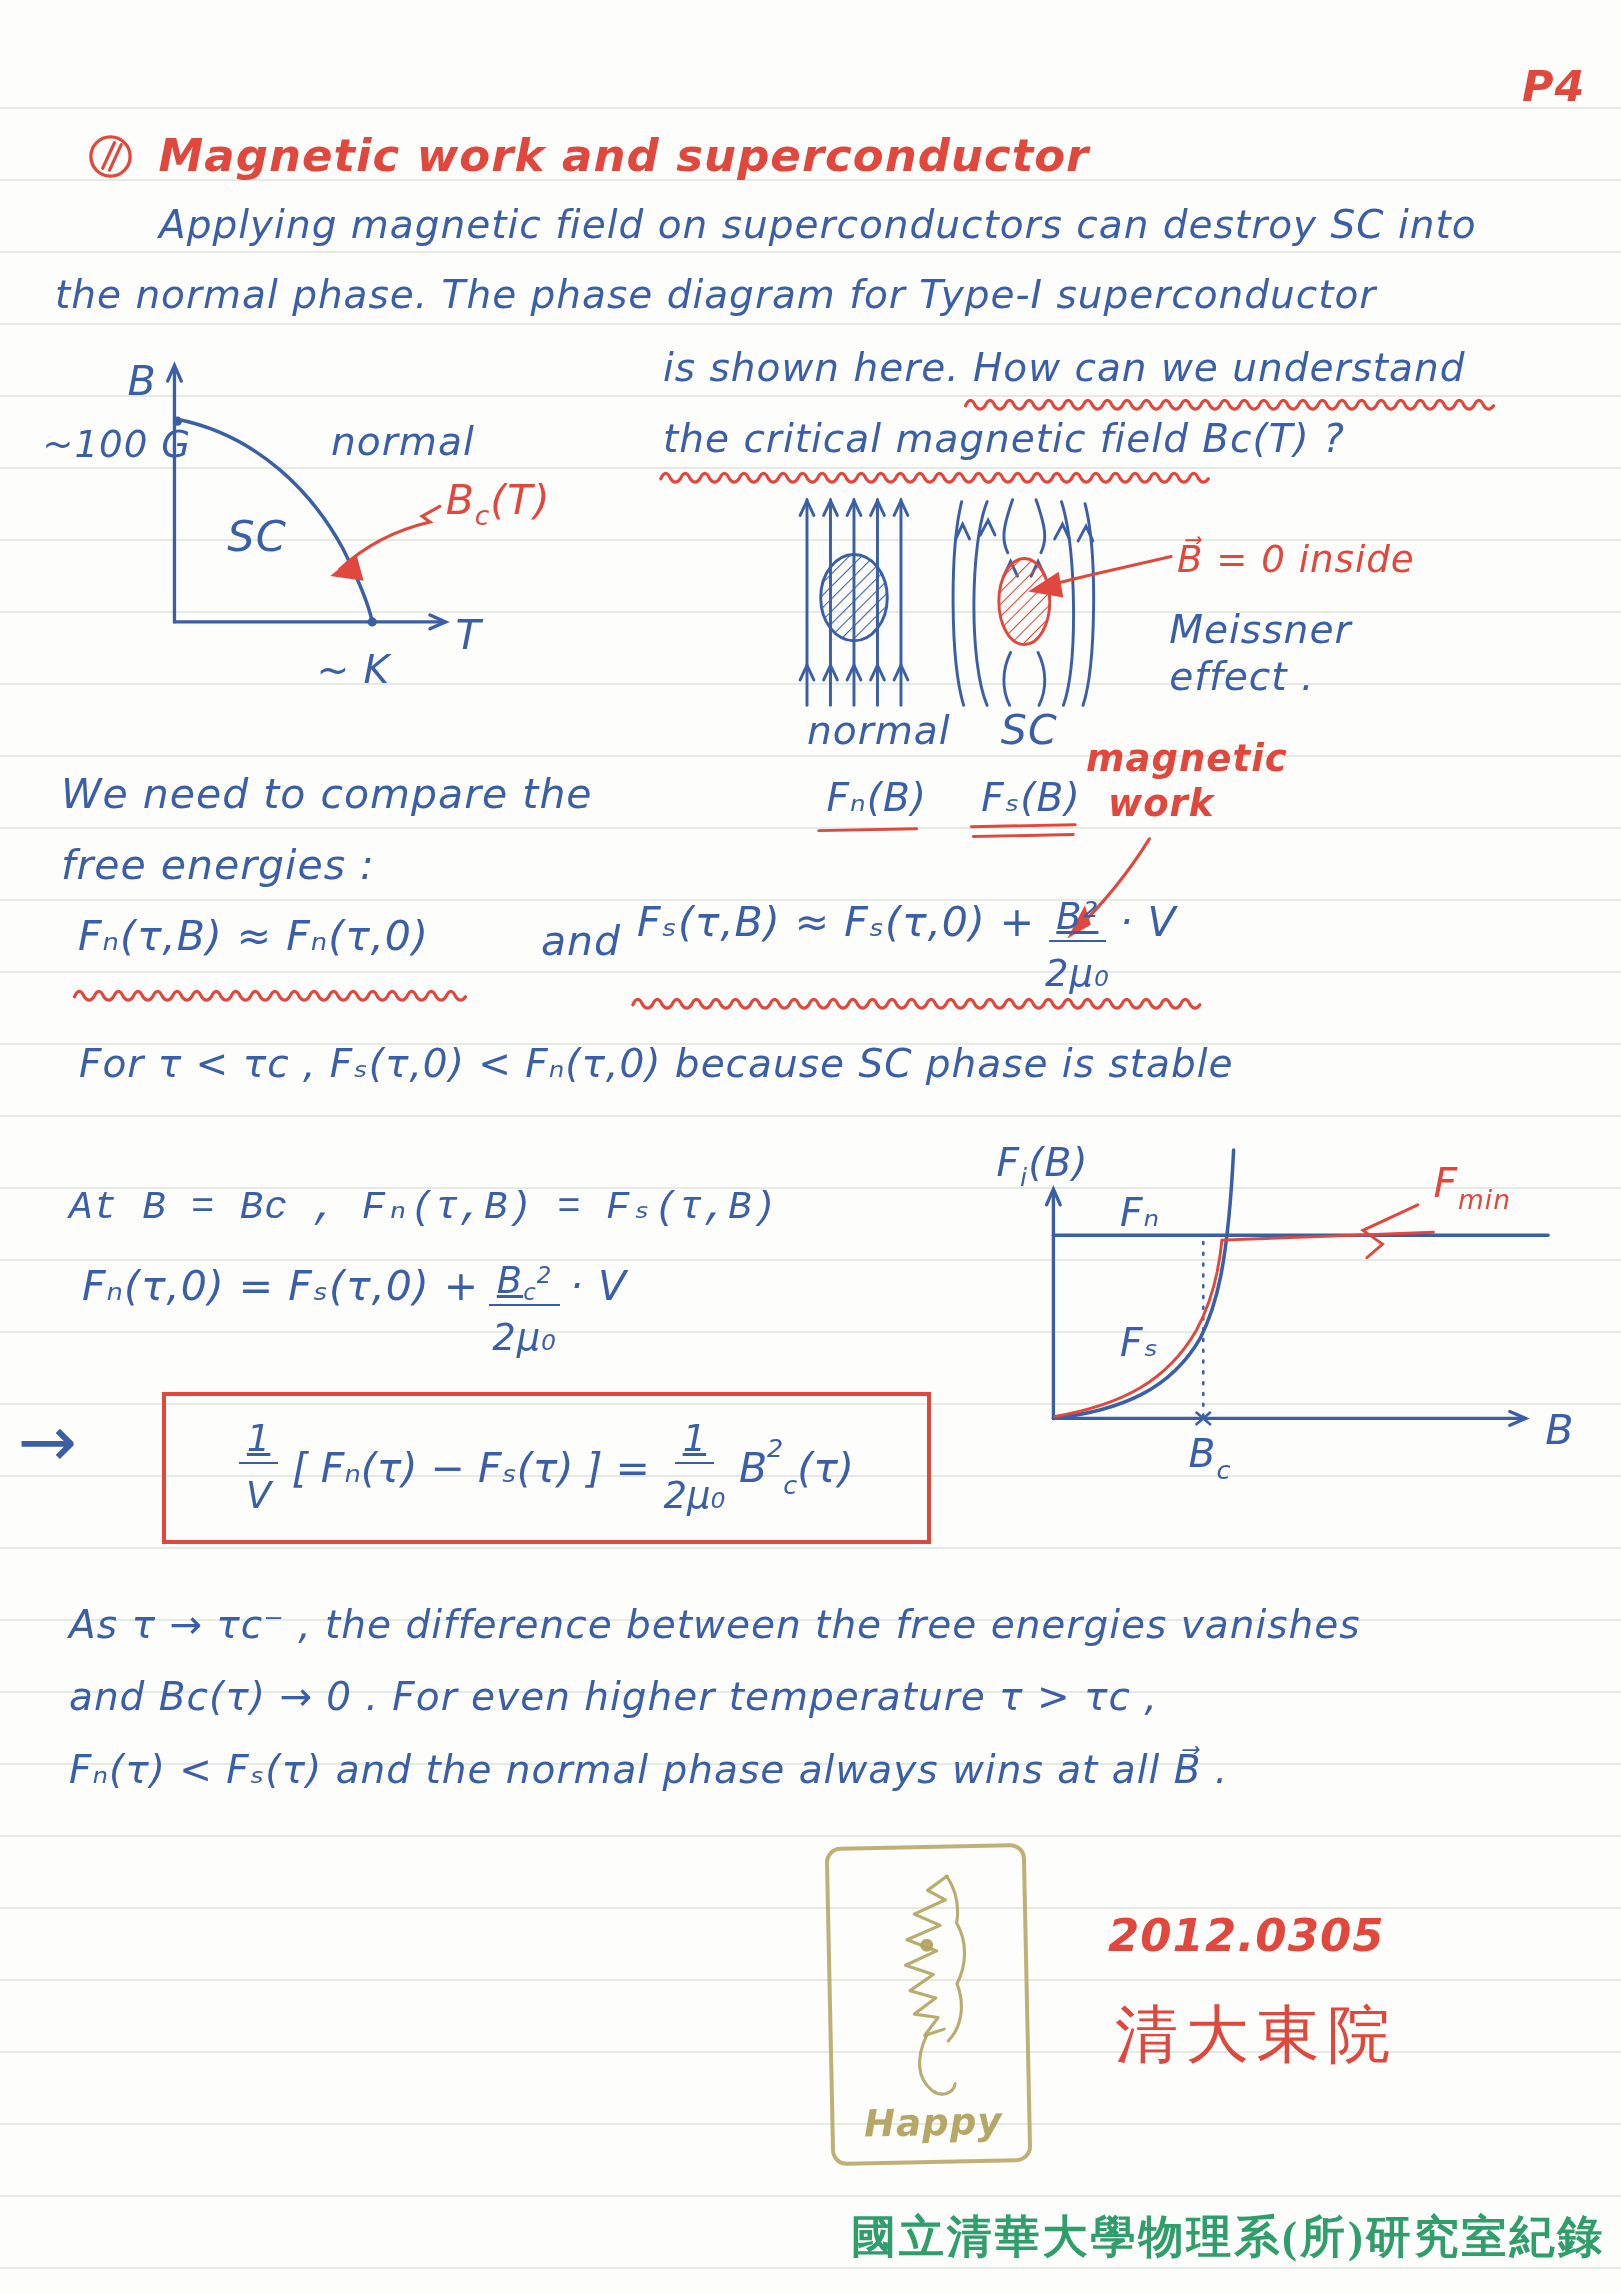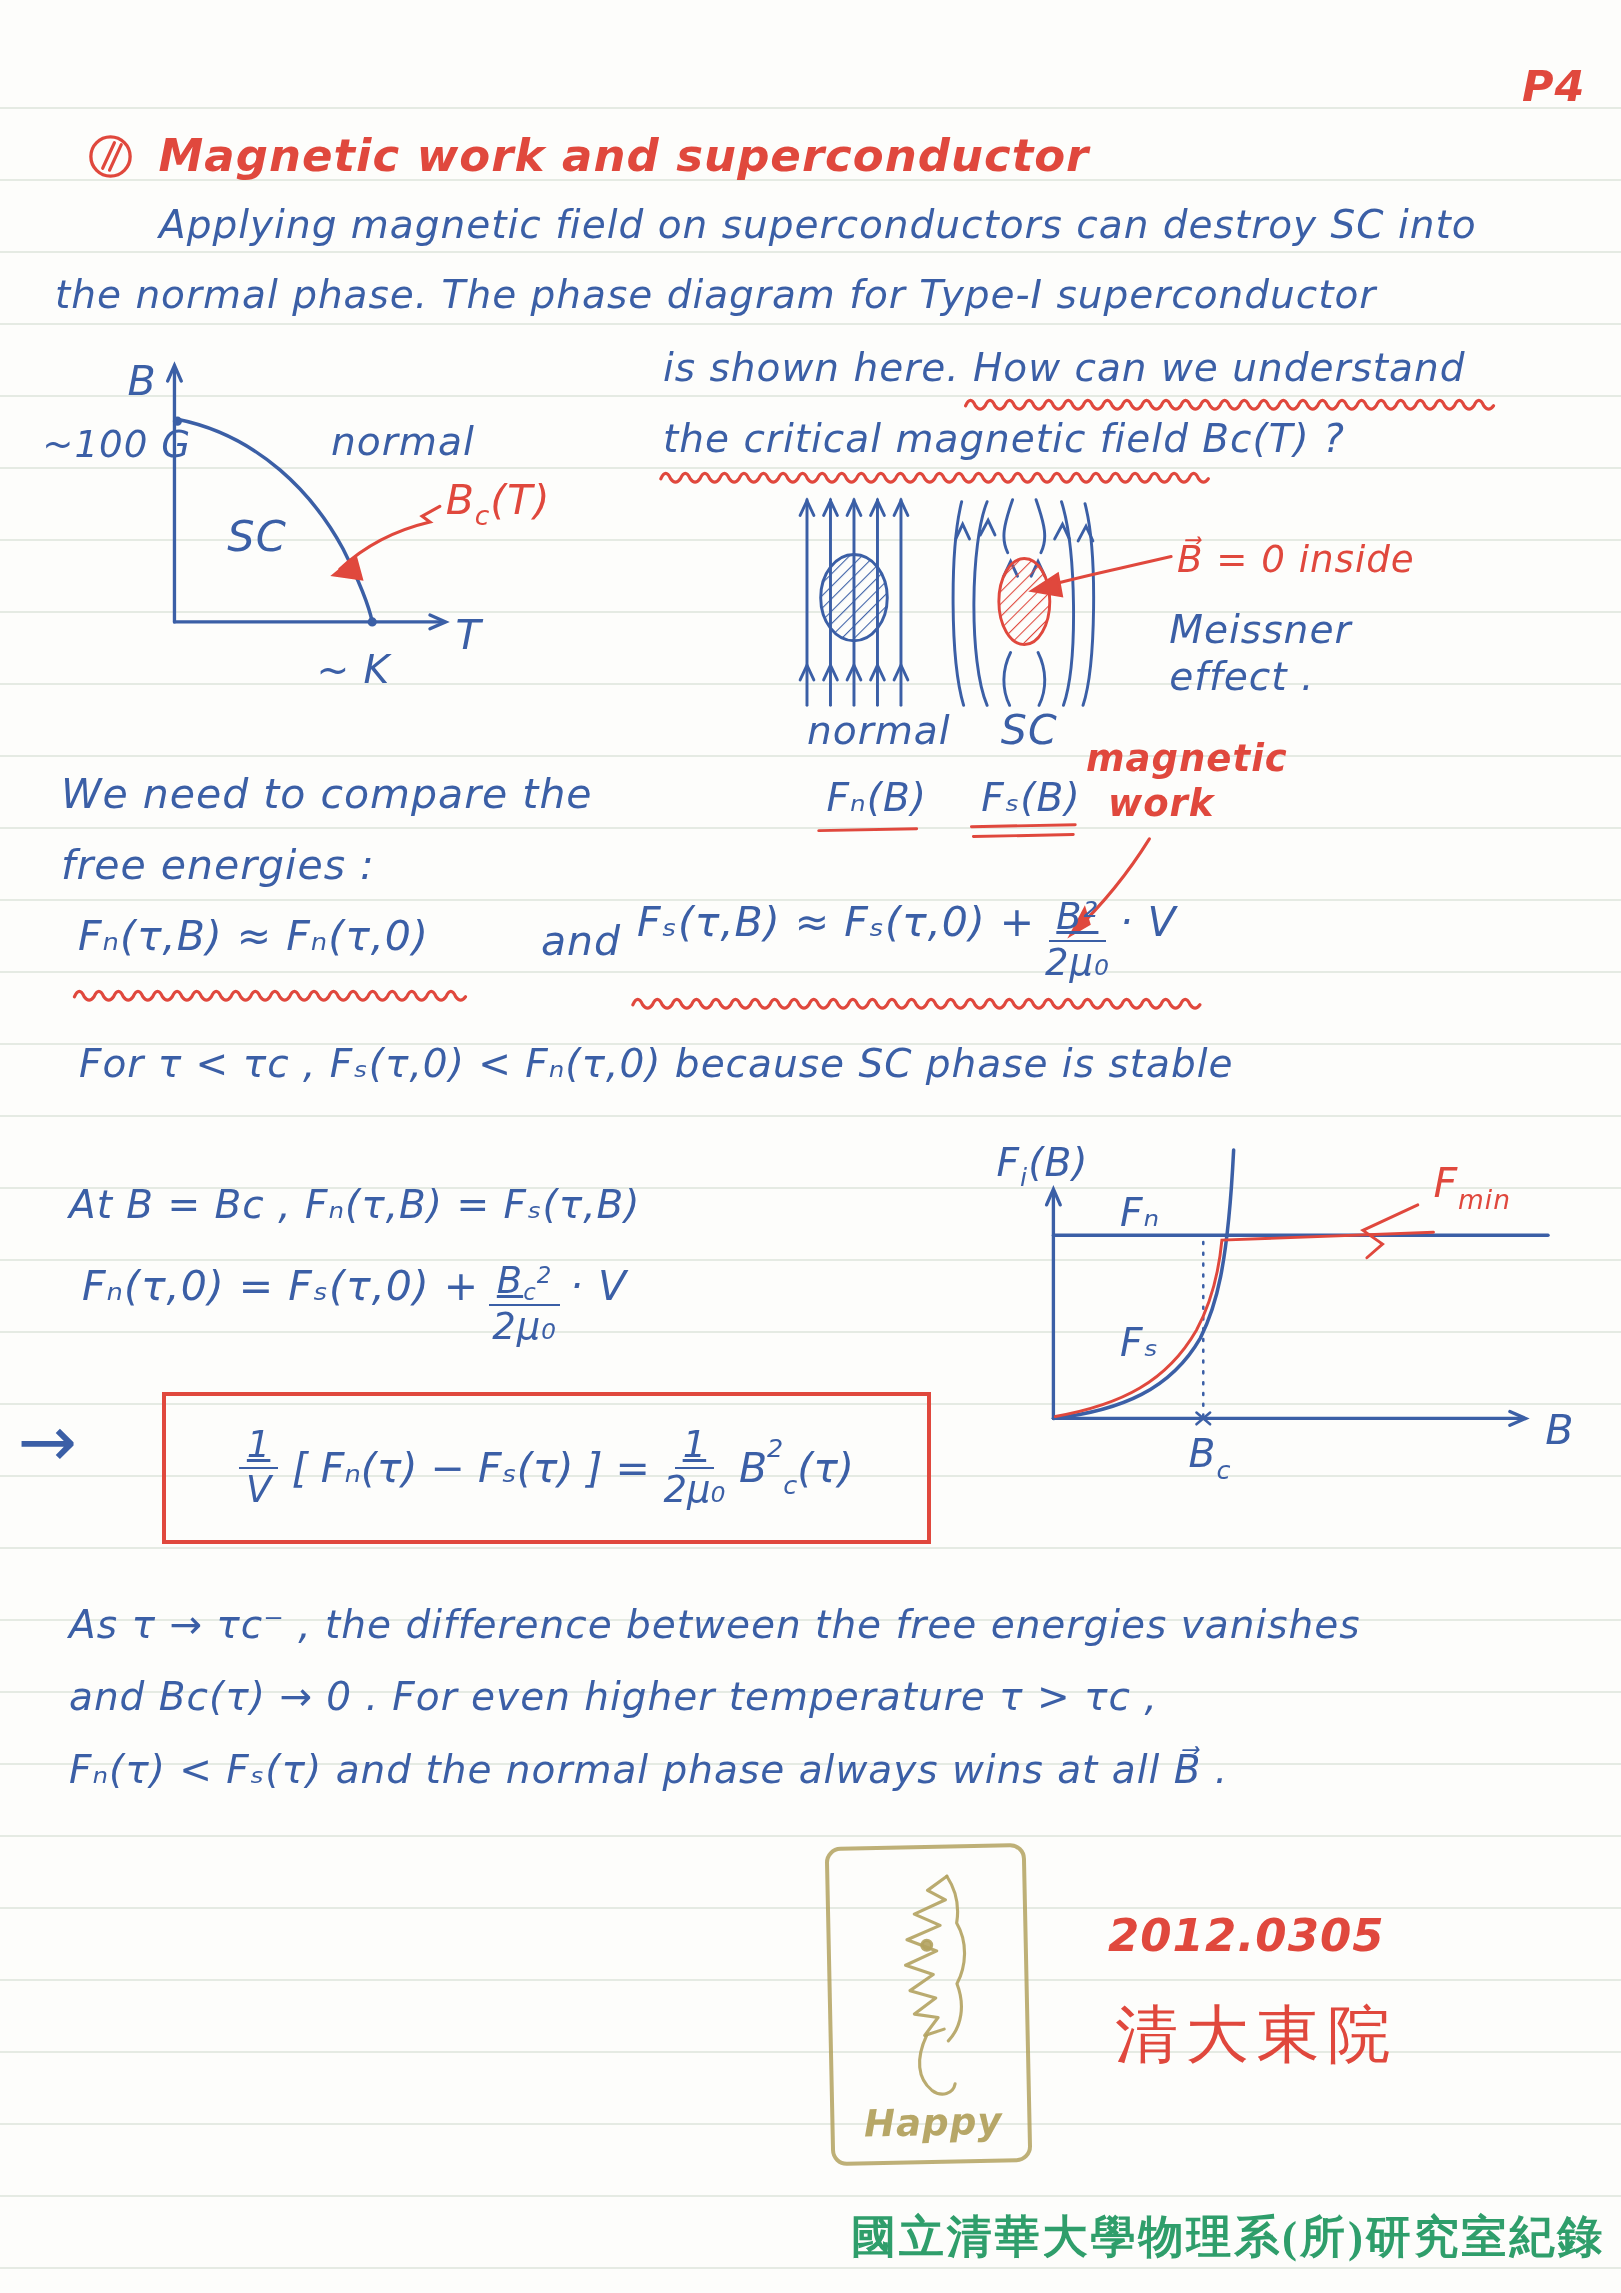--- a/index.html
+++ b/index.html
@@ -24,21 +24,21 @@
     overflow:hidden;
     font-family:"DejaVu Sans", sans-serif;
   }
   .hand{color:var(--blue);font-style:italic;letter-spacing:1px;white-space:nowrap;}
   .hand-red{color:var(--red);font-style:italic;letter-spacing:1px;white-space:nowrap;font-weight:bold;}
   .abs{position:absolute;}
   .f40{font-size:39px;} .f42{font-size:41px;} .f44{font-size:43px;} .f46{font-size:45px;} .f38{font-size:37px;}
   .eq{display:inline-flex;gap:9.8px;white-space:nowrap;}
   .frac{display:inline-flex;flex-direction:column;align-items:center;line-height:1.05;font-size:0.9em;}
   .frac .num{padding:0 7.8px 2.9px;border-bottom:2.9px solid currentColor;text-decoration:underline;}
-  .frac .den{padding-top:2px;}
+  .frac .den{padding-top:13px;}
   .sb{font-size:0.62em;align-self:flex-end;transform:translateY(0.32em);display:inline-block;}
   .sp{font-size:0.62em;align-self:flex-start;transform:translateY(-0.45em);display:inline-block;}
   .wave{position:absolute;height:13.7px;overflow:visible;}
   .wave path{fill:none;stroke:var(--red);stroke-width:3.2;stroke-linecap:round;}
   .redbox{
     border:4.9px solid var(--red);
     display:flex;align-items:center;justify-content:center;gap:13.7px;
     color:var(--blue);font-style:italic;
   }
   .stamp{
@@ -193,21 +193,21 @@
         <span class="num">B²</span>
         <span class="den">2μ₀</span>
       </span>
     <span>· V</span>
   </div>
   <svg class="wave" width="561" style="left:631px;top:994px;" viewBox="0 0 572 14" height="13.7">
       <path d="M1,11 q5,-11 10,0 q5,7 10,0 q5,-11 10,0 q5,7 10,0 q5,-11 10,0 q5,7 10,0 q5,-11 10,0 q5,7 10,0 q5,-11 10,0 q5,7 10,0 q5,-11 10,0 q5,7 10,0 q5,-11 10,0 q5,7 10,0 q5,-11 10,0 q5,7 10,0 q5,-11 10,0 q5,7 10,0 q5,-11 10,0 q5,7 10,0 q5,-11 10,0 q5,7 10,0 q5,-11 10,0 q5,7 10,0 q5,-11 10,0 q5,7 10,0 q5,-11 10,0 q5,7 10,0 q5,-11 10,0 q5,7 10,0 q5,-11 10,0 q5,7 10,0 q5,-11 10,0 q5,7 10,0 q5,-11 10,0 q5,7 10,0 q5,-11 10,0 q5,7 10,0 q5,-11 10,0 q5,7 10,0 q5,-11 10,0 q5,7 10,0 q5,-11 10,0 q5,7 10,0 q5,-11 10,0 q5,7 10,0 q5,-11 10,0 q5,7 10,0 q5,-11 10,0 q5,7 10,0 q5,-11 10,0 q5,7 10,0 q5,-11 10,0 q5,7 10,0 q5,-11 10,0 q5,7 10,0 q5,-11 10,0 q5,7 10,0"></path>
     </svg>
 
   <div class="abs hand f40" style="left:79px;top:1041px;">For τ &lt; τc ,    Fₛ(τ,0) &lt; Fₙ(τ,0)  because SC phase is stable</div>
-  <div class="abs hand f40" style="left:69px;top:1182px;">At B = Bc ,   Fₙ(τ,B) = Fₛ(τ,B)</div>
+  <div class="abs hand f40" style="left:69px;top:1182px;font-family:Liberation Mono, monospace;">At B = Bc ,   Fₙ(τ,B) = Fₛ(τ,B)</div>
 
   <div class="abs hand f42 eq" style="left:82px;top:1262px;">
     <span>Fₙ(τ,0) = Fₛ(τ,0) +</span>
     <span class="frac">
       <span class="num"><span>B</span><span class="sb">c</span><span class="sp">2</span></span>
       <span class="den">2μ₀</span>
     </span>
     <span>· V</span>
   </div>
 

